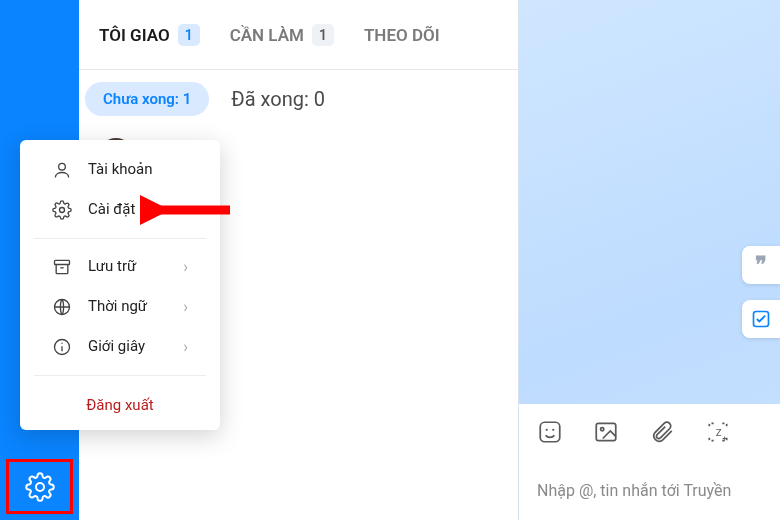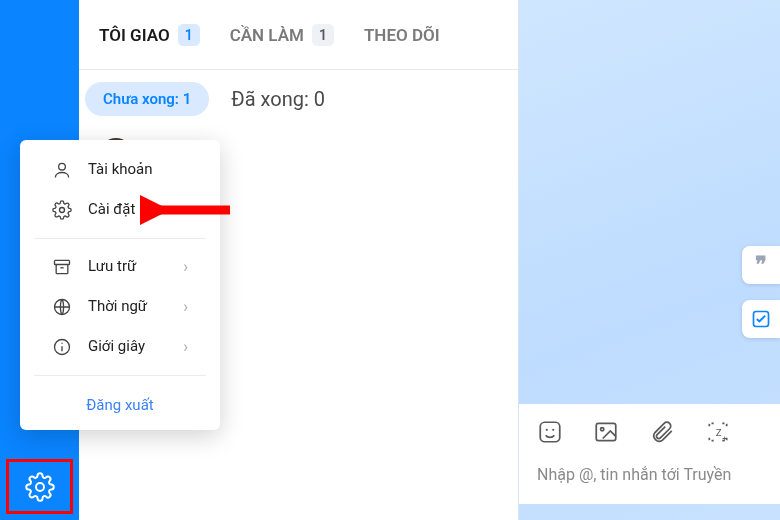--- a/index.html
+++ b/index.html
@@ -59,21 +59,21 @@
     padding: 10px 0; z-index: 50;
   }
   .menu-item {
     display: flex; align-items: flex-start; gap: 16px;
     padding: 10px 32px; font-size: 15px; color: #222; cursor: pointer;
   }
   .menu-item .mi-icon { width:20px; height:20px; display:flex; align-items:center; justify-content:center; color:#444; }
   .menu-item .mi-icon svg { width:20px; height:20px; stroke:#444; fill:none; stroke-width:1.6; }
   .menu-item .chev { margin-left:auto; color:#aaa; font-size:16px; }
   .menu-div { height:1px; background:#ececec; margin:8px 14px; }
-  .menu-logout { text-align:center; padding:12px 8px 6px; color:#3b82f6; font-size:15px; cursor:pointer; }
+  .menu-logout { text-align:center; padding:12px 8px 6px; color:#b91c1c; font-size:15px; cursor:pointer; }
 
   
   .red-arrow { position:absolute; left:140px; top:195px; z-index:60; }
 
   
   .chat {
     position:absolute; right:0; top:0; width:262px; height:520px;
     background: linear-gradient(160deg,#cfe6ff 0%, #bedcff 60%, #c8e1ff 100%);
     border-left:1px solid #d8e3ef;
   }
@@ -87,21 +87,21 @@
   .quote-glyph { color:#9aa6b5; font-size:22px; font-weight:700; font-family: Georgia, serif; }
 
   .chat-toolbar {
     position:absolute; left:0; right:0; bottom:60px; height:56px;
     background:#fff; display:flex; align-items:center; gap:30px; padding:0 18px;
   }
   .tb-icon { width:26px; height:26px; cursor:pointer; }
   .tb-icon svg { width:26px; height:26px; stroke:#5a5a5a; fill:none; stroke-width:1.6; }
 
   .chat-input {
-    position:absolute; left:0; right:0; bottom:16px; height:60px; background:#fff;
+    position:absolute; left:0; right:0; bottom:0; height:60px; background:#fff;
     display:flex; align-items:center; padding:0 18px;
   }
   .chat-input input {
     border:none; outline:none; width:100%; font-size:16px; color:#333;
   }
   .chat-input input::placeholder { color:#8a8a8a; }
 </style>
 </head>
 <body>
 

